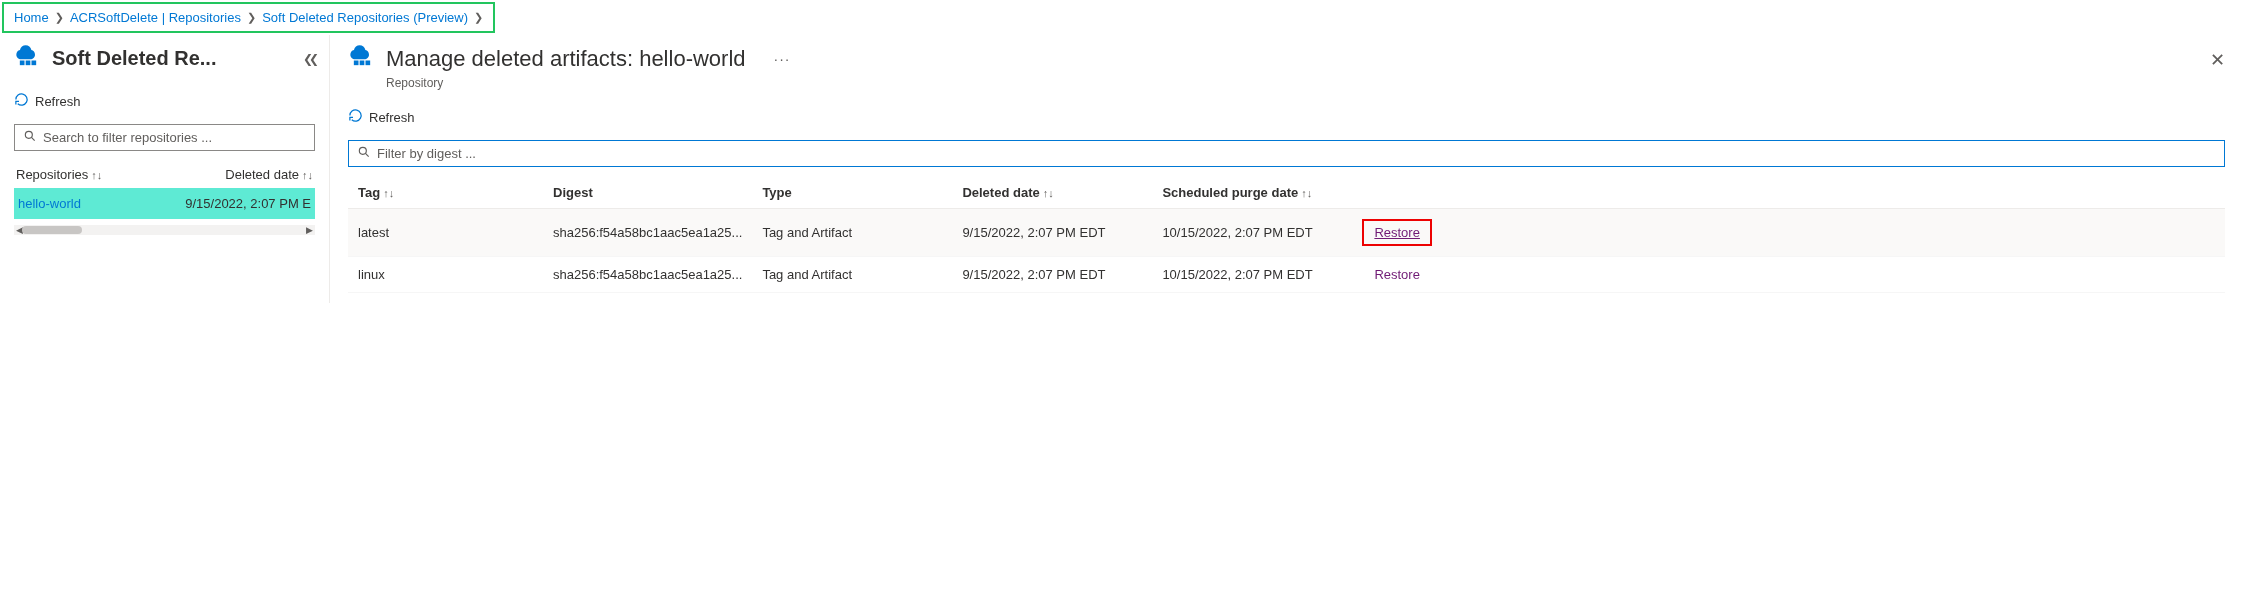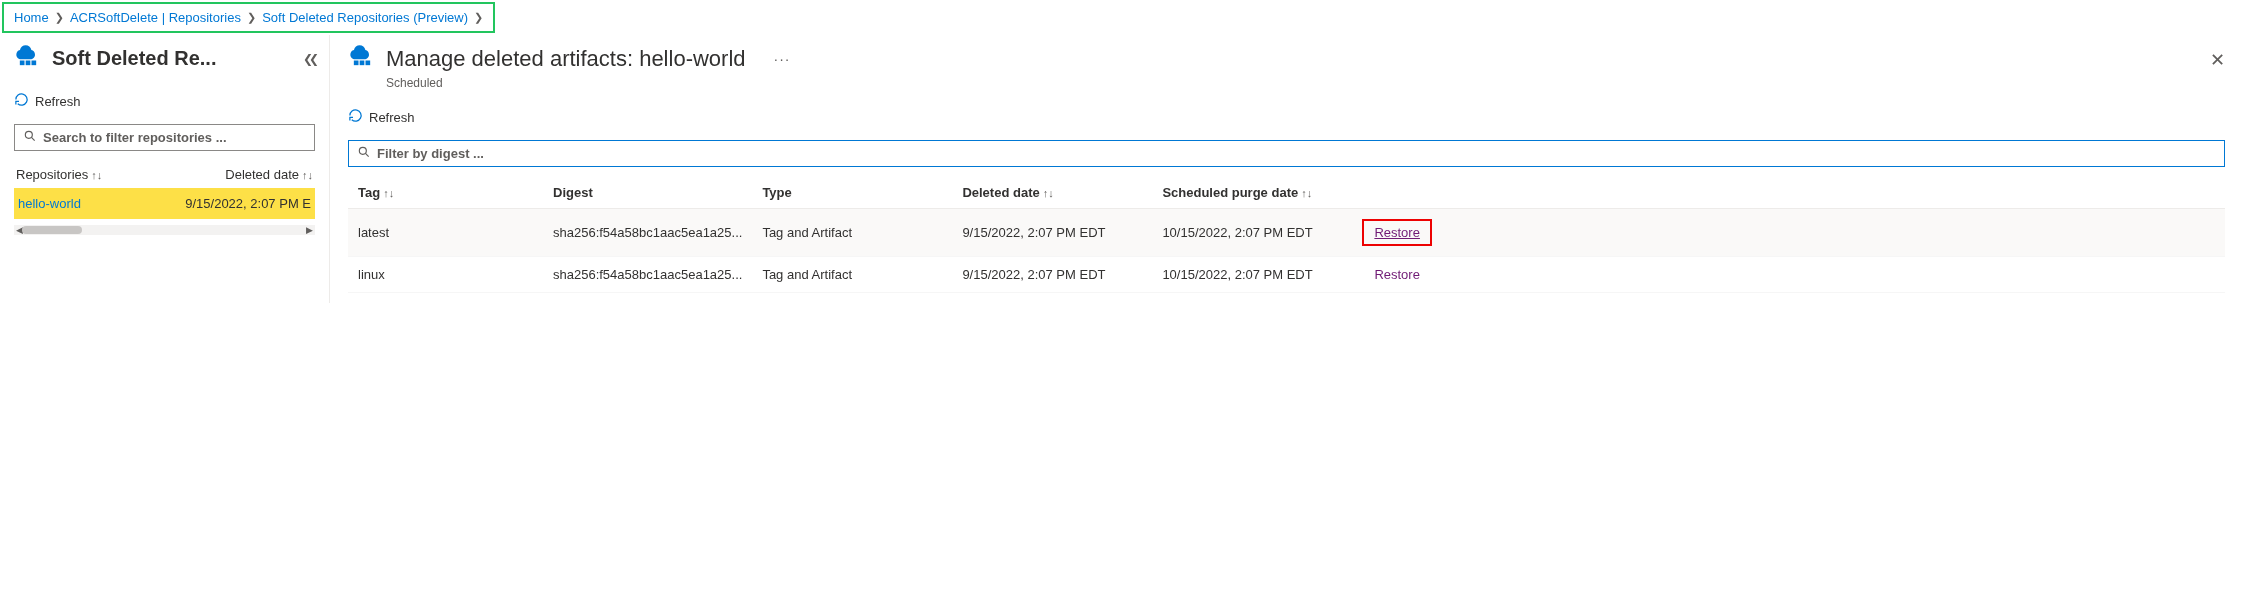--- a/index.html
+++ b/index.html
@@ -101,21 +101,20 @@
     }
     .search-box.active {
       border: 1px solid #0078d4;
     }
     .search-box input {
       border: none;
       outline: none;
       flex: 1;
       font-size: 13px;
       color: #323130;
-      font-weight: bold;
     }
     .search-box input::placeholder {
       color: #605e5c;
     }
     .search-icon svg {
       width: 14px;
       height: 14px;
       stroke: #605e5c;
     }
     .left-table-header {
@@ -127,21 +126,21 @@
     }
     .sort-icon {
       font-size: 11px;
       margin-left: 3px;
       color: #605e5c;
     }
     .left-row {
       display: flex;
       justify-content: space-between;
       padding: 8px 4px;
-      background: #fde047;
+      background: #5eead4;
       font-size: 13px;
       align-items: flex-end;
     }
     .left-row .repo-name {
       color: #0078d4;
     }
     .scrollbar-track {
       height: 10px;
       background: #f3f2f1;
       position: relative;
@@ -293,21 +292,21 @@
         <svg viewBox="0 0 24 24">
             <path fill="#0078d4" d="M6 14c-2.2 0-4-1.8-4-4 0-1.9 1.3-3.5 3.1-3.9C5.6 3.7 7.6 2 10 2c2.4 0 4.4 1.7 4.9 4.1C16.7 6.5 18 8.1 18 10c0 2.2-1.8 4-4 4H6z"></path>
             <rect x="5" y="15" width="4" height="4" fill="#0078d4"></rect>
             <rect x="10" y="15" width="4" height="4" fill="#0078d4"></rect>
             <rect x="15" y="15" width="4" height="4" fill="#0078d4"></rect>
           </svg>
       </span>
       <span class="title-lg">Manage deleted artifacts: hello-world</span>
       <span class="ellipsis-btn">···</span>
     </div>
-    <div class="subheader">Scheduled</div>
+    <div class="subheader">Repository</div>
 
     <div class="toolbar">
       <span class="refresh-icon">
         <svg viewBox="0 0 24 24" fill="none" stroke-width="2">
             <path d="M3 12a9 9 0 1 1 3 6.7"></path>
             <path d="M3 20v-5h5"></path>
           </svg>
       </span>
       <span>Refresh</span>
     </div>

